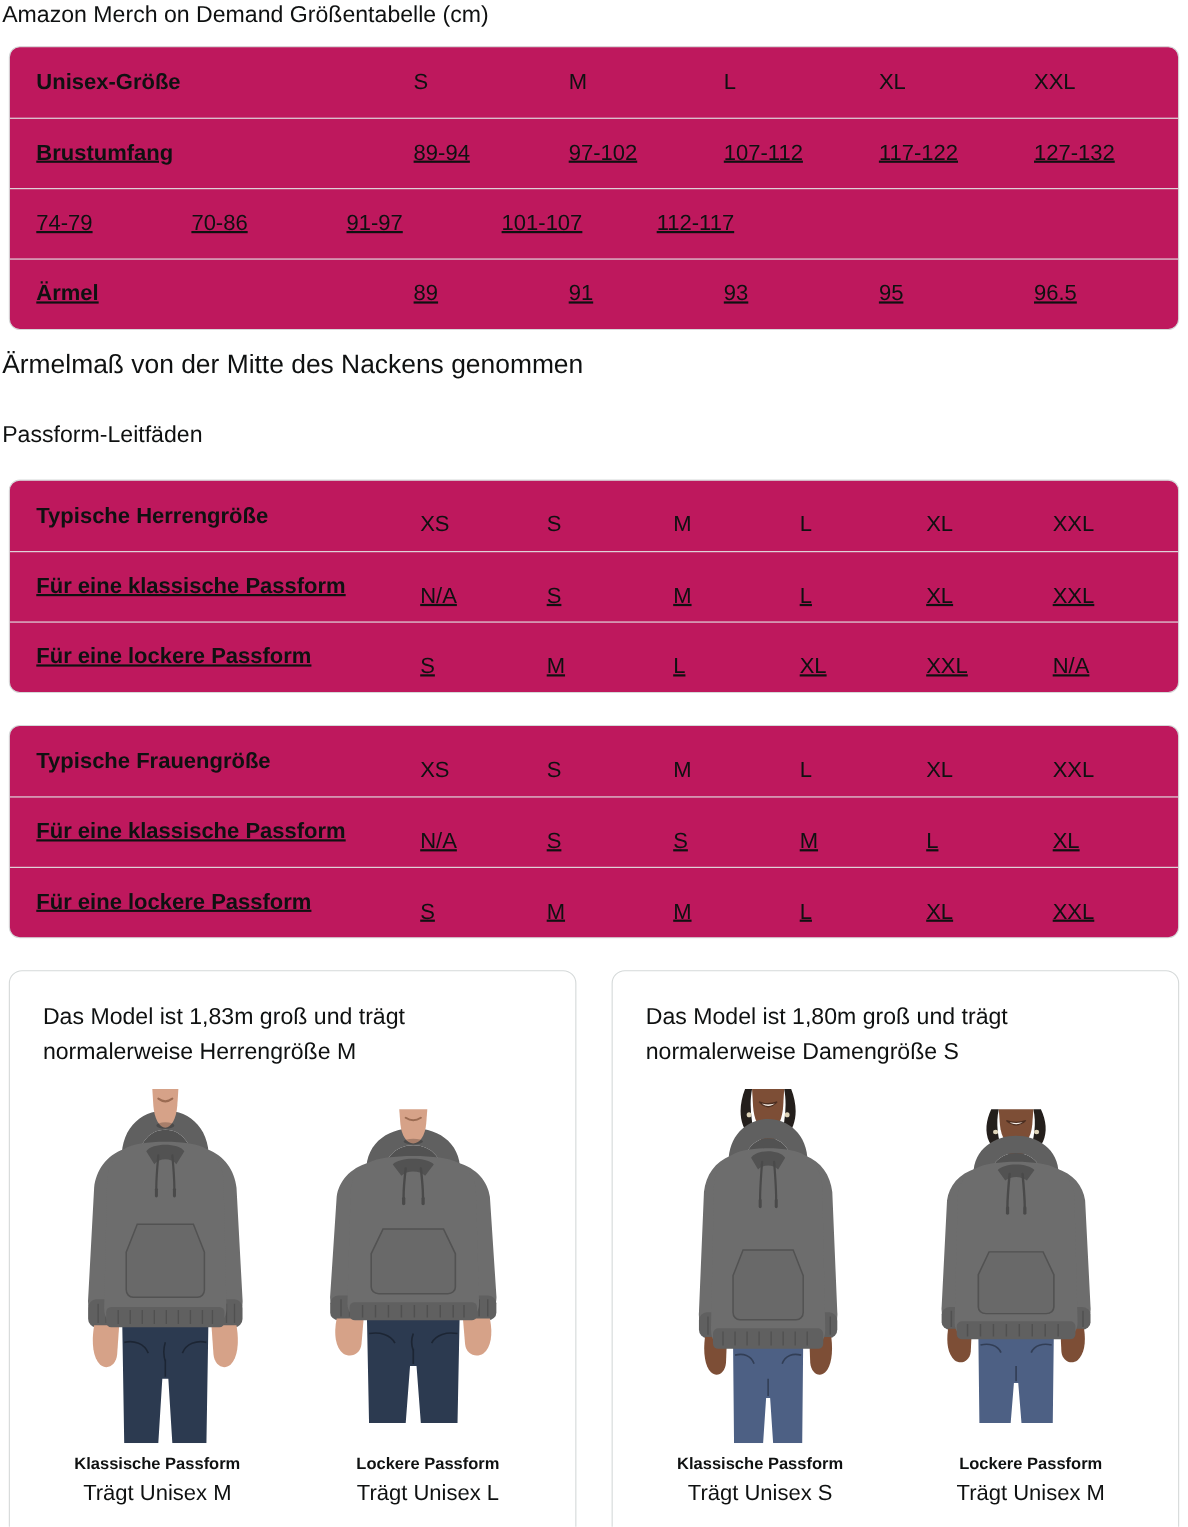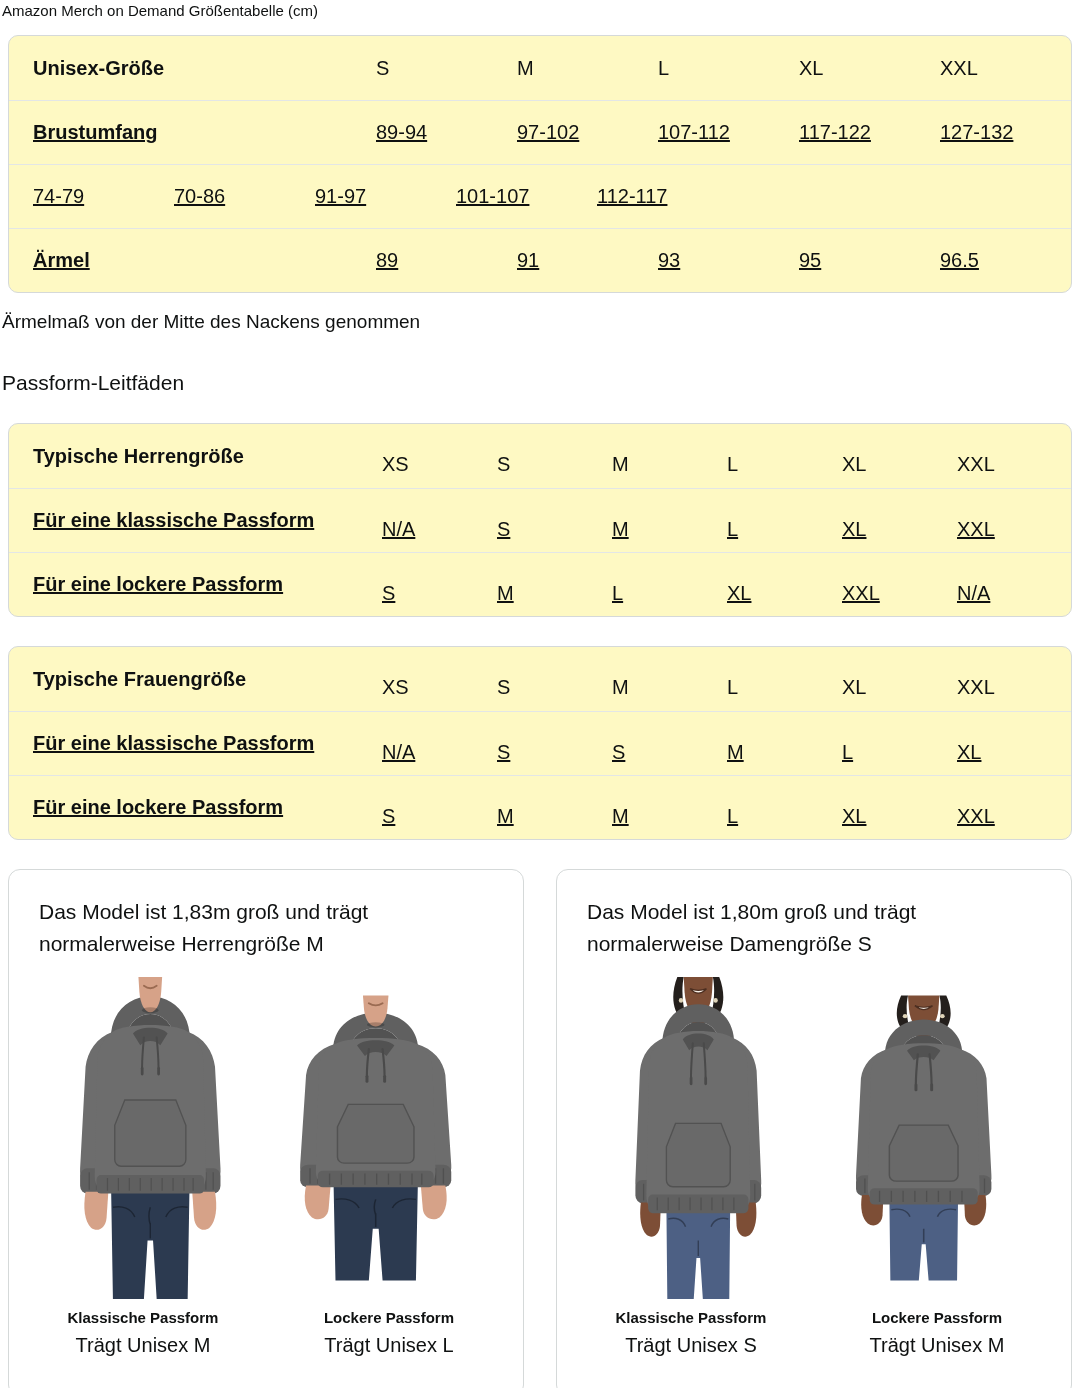--- a/index.html
+++ b/index.html
@@ -6,29 +6,29 @@
     --text:#0f1111; --border:#d5d9d9; --row_divider:#e3e6e6;
     --hoodie_gray:#6d6d6d; --hoodie_dark:#606060; --hoodie_shadow:#525252; --hoodie_pocket:#696969;
     --skin_male:#d6a288; --skin_female:#7d4e36; --jeans_male:#2c3a50; --jeans_female:#4d6084;
   }
   *{box-sizing:border-box;}
   html,body{margin:0;padding:0;}
   body{
     width:1080px; height:1388px; background:#ffffff; color:var(--text);
     font-family:"Liberation Sans", sans-serif; overflow:hidden;
   }
-  .page-title{font-size:15px; font-weight:400; margin:2px 0 16px 2px;}
-  .tbl{border:1px solid var(--border); border-radius:10px; margin:0 8px; background:#fef9c3;}
+  .page-title{font-size:21px; font-weight:400; margin:2px 0 16px 2px;}
+  .tbl{border:1px solid var(--border); border-radius:10px; margin:0 8px; background:#be185d;}
   .t-row{display:flex; align-items:center; min-height:64px; padding-left:24px; font-size:20px;}
   .t-row + .t-row{border-top:1px solid var(--row_divider);text-decoration:underline;}
   .t-label{font-weight:700; flex-shrink:0;}
   .lab5{width:343px;} .lab6{width:349px;}
   .c5{width:141px; flex-shrink:0;} .c6{width:115px; flex-shrink:0;margin-top:17px;}
   .t-head .t-cell{font-weight:400;}
-  .note{font-size:19px; margin:18px 0 0 2px;}
+  .note{font-size:24px; margin:18px 0 0 2px;}
   .section-heading{font-size:21px; font-weight:400; margin:38px 0 28px 2px;}
   .tbl.mb{margin-bottom:29px;}
   .cards{display:flex; gap:32px; margin:29px 8px 0 8px;}
   .card{
     flex:1; border:1px solid var(--border); border-radius:12px;
     padding:26px 24px 22px 24px; min-height:528px; background:#fff;
   }
   .card-desc{font-size:21px; line-height:1.5; margin:0 0 18px 6px; max-width:440px;}
   .figures{display:flex; gap:26px; justify-content:center;}
   .figure{flex:1; display:flex; flex-direction:column; align-items:center;}

